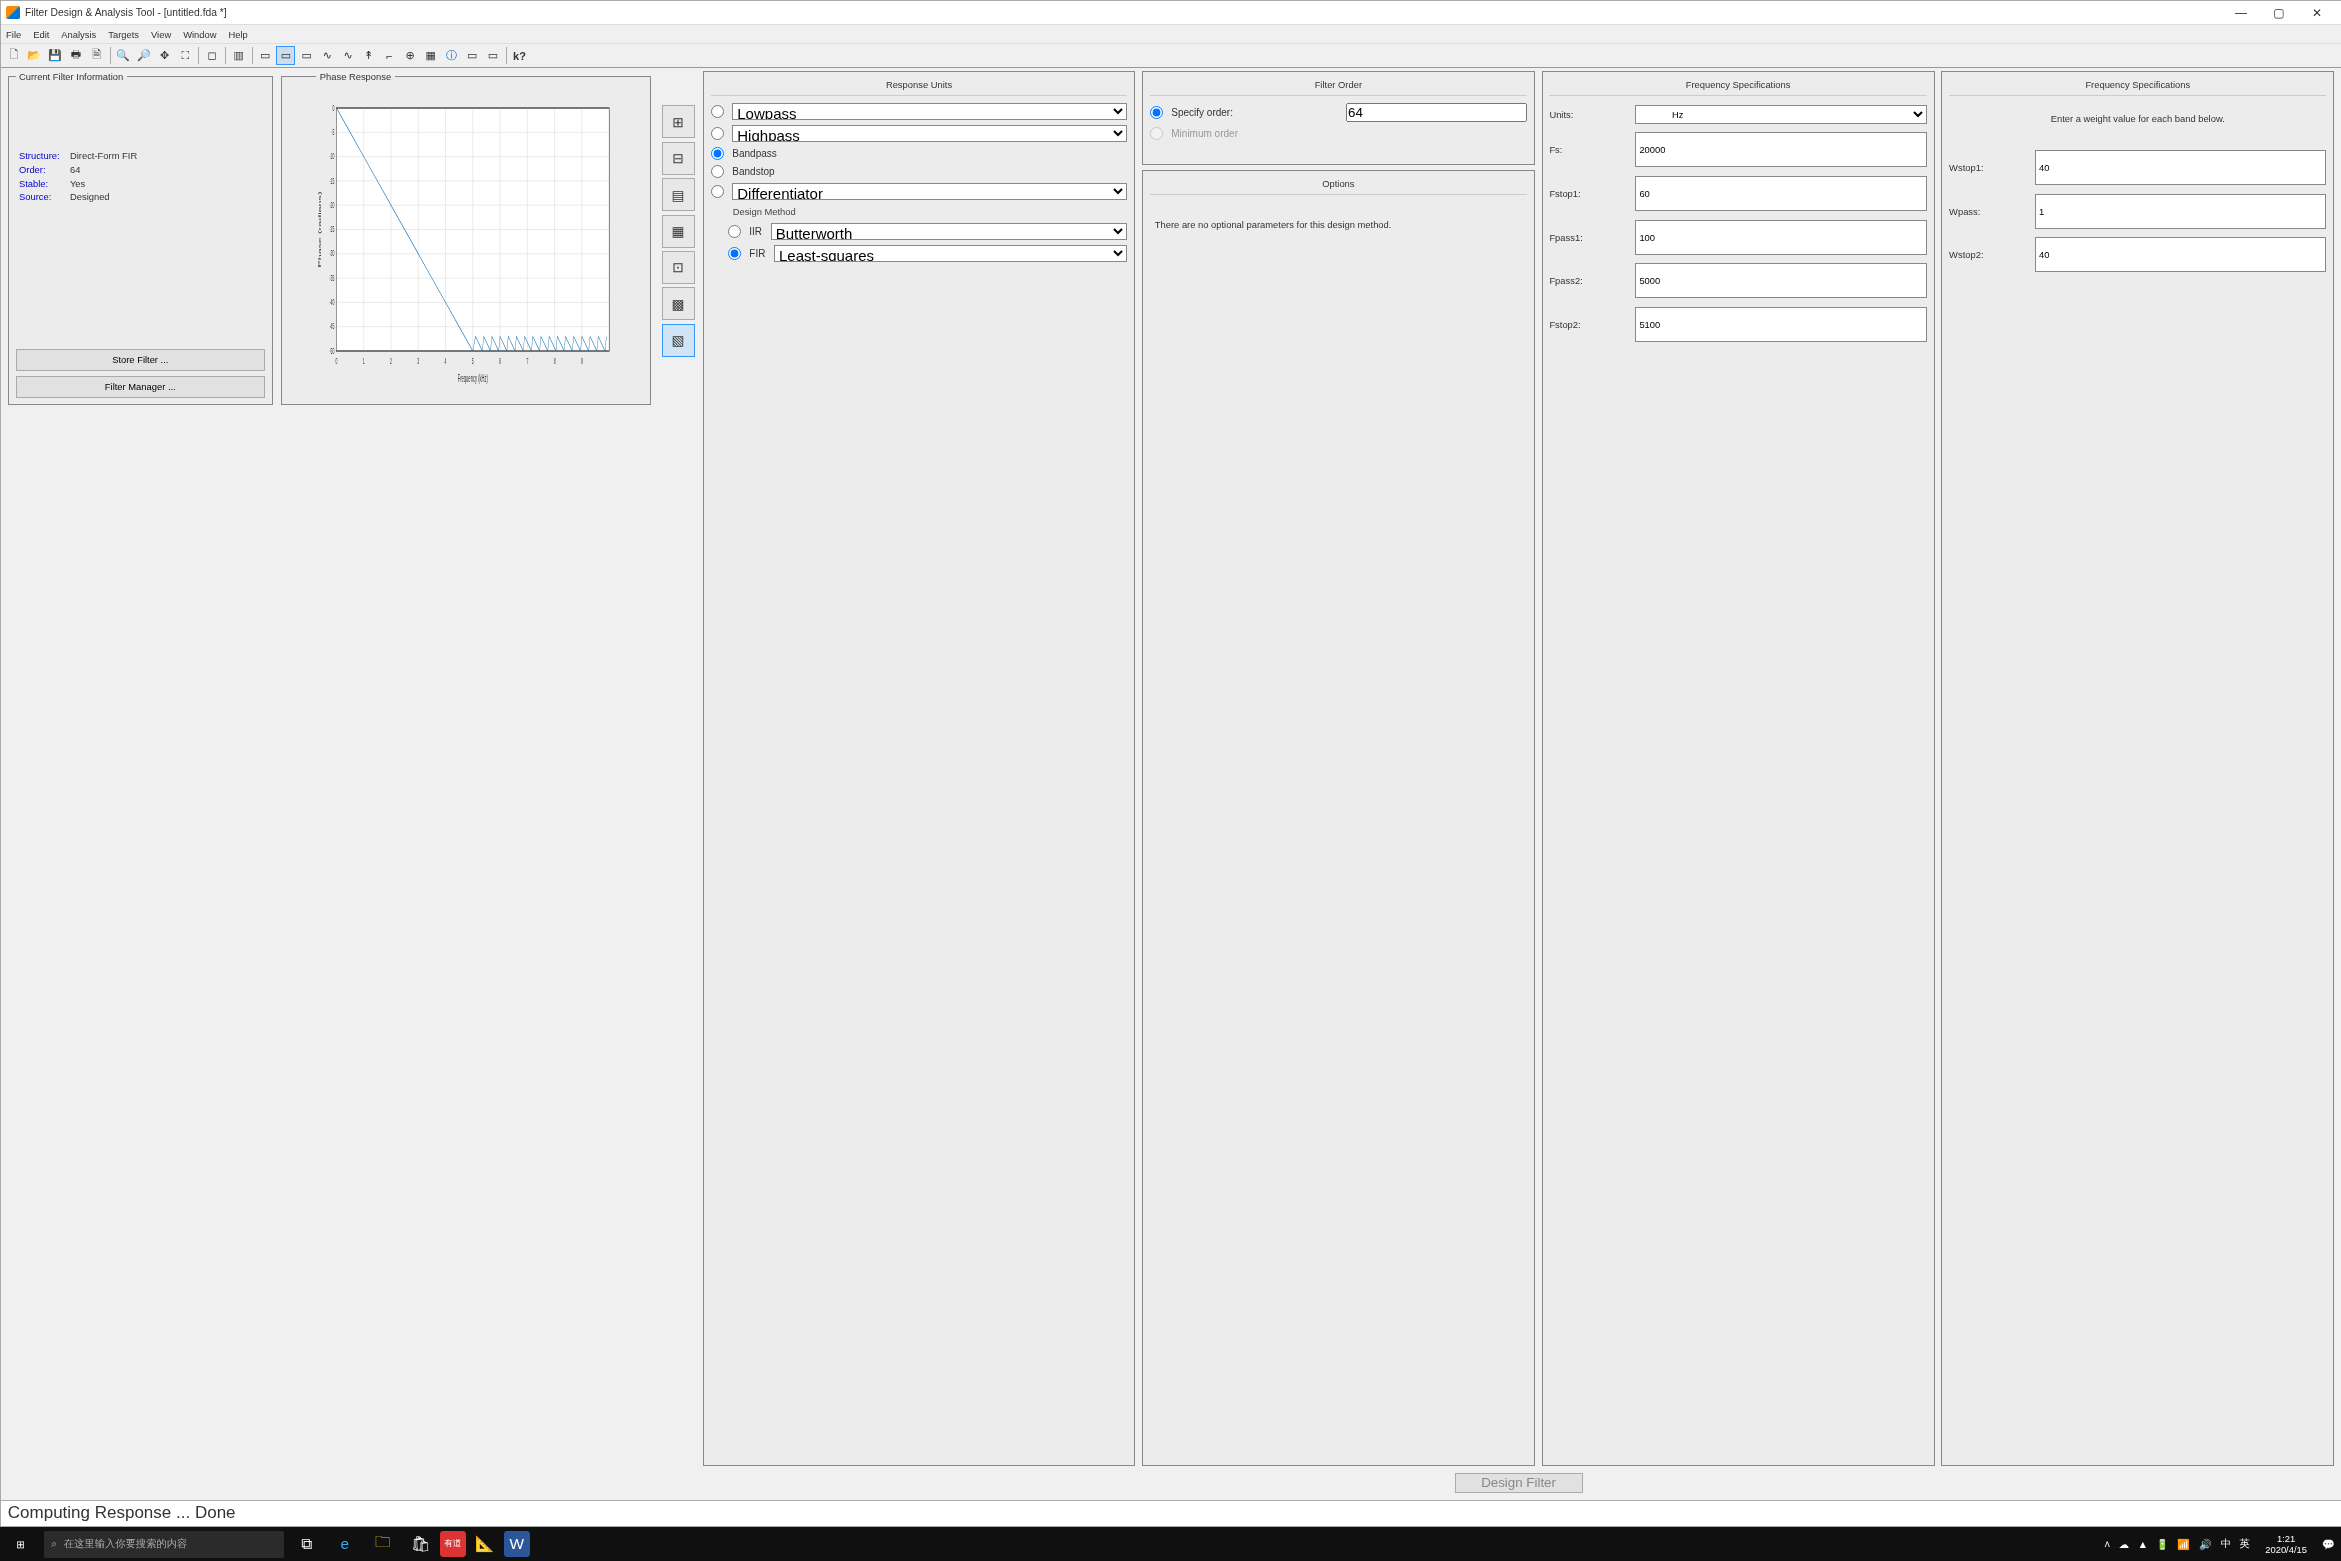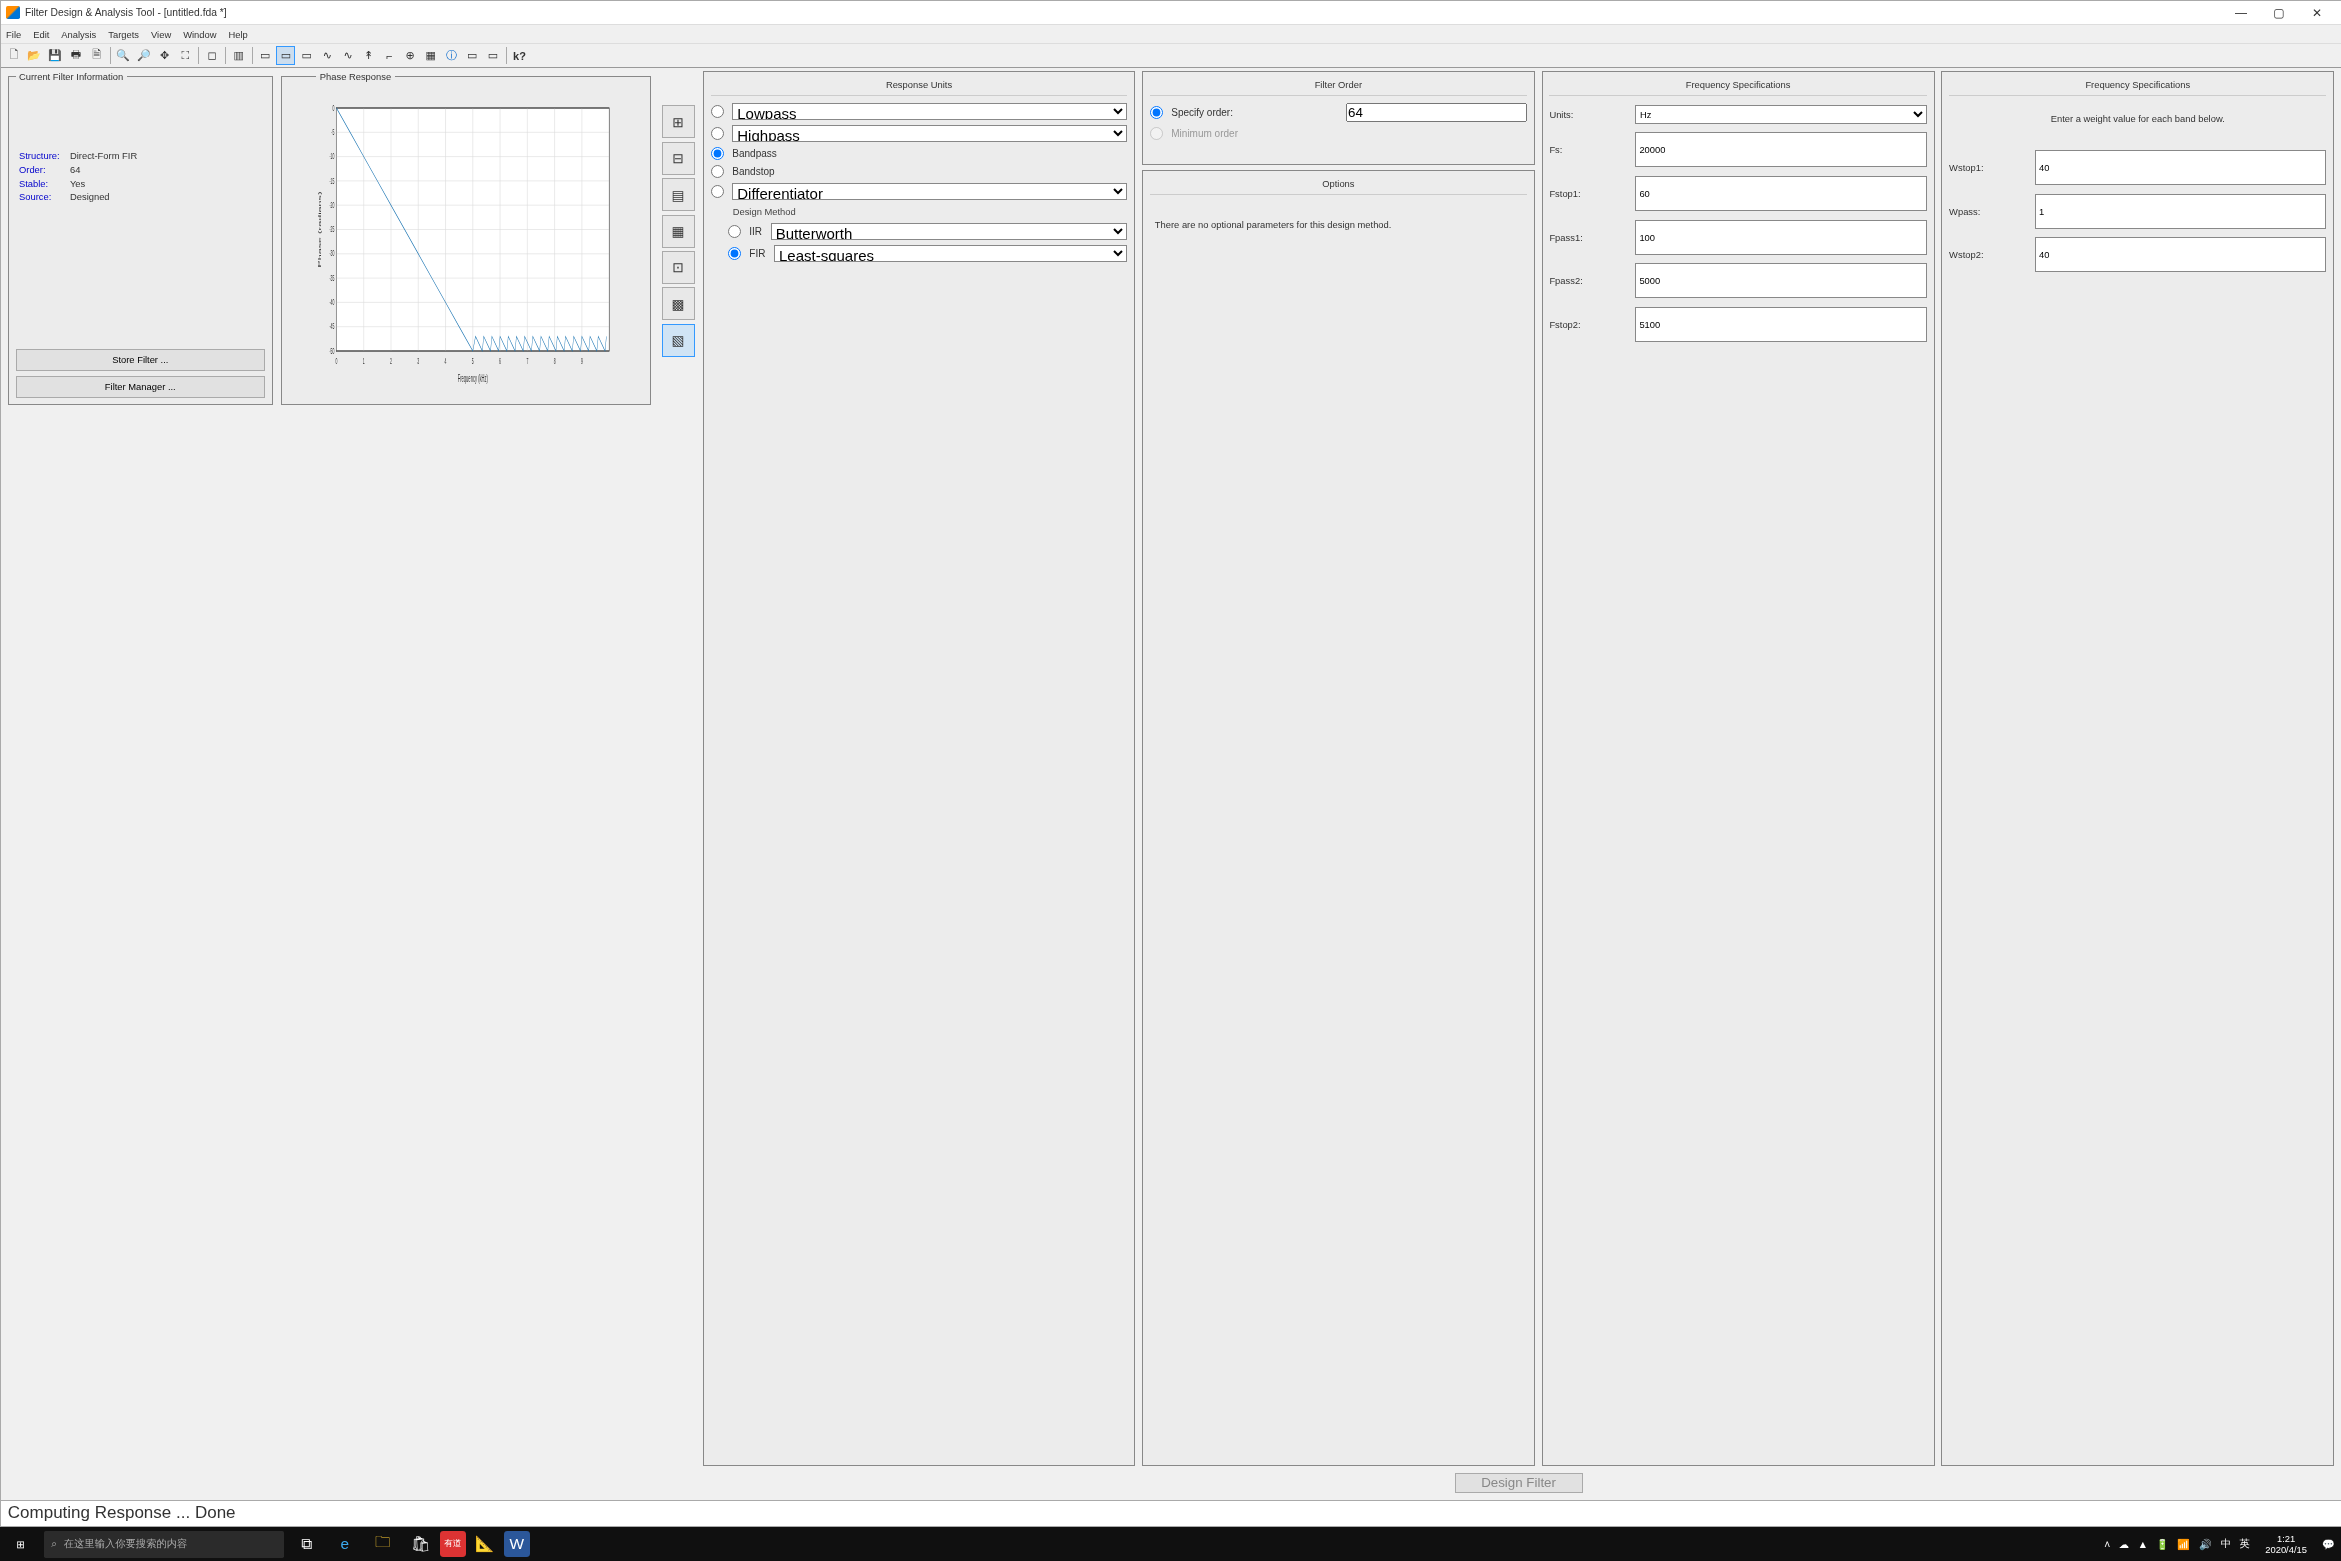--- a/index.html
+++ b/index.html
@@ -47,21 +47,21 @@
   .panel .title { text-align:center; font-size:9.4px; padding-bottom:5.1px; border-bottom:0.9px solid #ccc; margin-bottom:6.8px;}
   
   .radio-row { display:flex; align-items:center; gap:8.6px; margin:5.1px 0;}
   .radio-row input[type=radio] { cursor:pointer;}
   .radio-row label { cursor:pointer; font-size:10px;}
   .radio-row select { flex:1; height:17px; font-size:15px; border:0.9px solid #888; background:#fff;}
   
   .field-row { display:flex; align-items:center; margin:8.6px 0; gap:8.6px;}
   .field-row .flabel { width:77px; font-size:9.4px;}
   .field-row input[type=text] { flex:1; height:35px; padding:0 3.4px; font-size:9.4px; border:0.9px solid #888; background:#fff;}
-  .field-row select { flex:1; height:19px; font-size:9.4px; border:0.9px solid #888; background:#fff;}
+  .field-row select { flex:1; height:19px; font-size:9.4px; border:0.9px solid #888; background:#fff;padding-left:32px;}
   
   .design-btn { width:128px; height:20.5px; margin:3.4px auto; display:block; background:#e1e1e1; border:0.9px solid #aaa; color:#888; cursor:pointer;}
   
   .statusbar { height:26px; background:#fff; border-top:0.9px solid #aaa; padding:1.7px 6.8px; font-size:17px; font-family: "Times New Roman", serif;}
   
   .taskbar { height:34px; background:#101010; display:flex; align-items:center; color:#fff; font-size:10.3px;}
   .taskbar .start { width:41px;height:34px;display:flex;align-items:center;justify-content:center;background:#101010;cursor:pointer;}
   .taskbar .search { width:240px;height:27px;background:#2b2b2b;margin:0 3.4px;display:flex;align-items:center;padding:0 6.8px;color:#aaa;border-radius:1.7px;}
   .taskbar .search .sicon{margin-right:6.8px;}
   .taskbar .tbicon { width:38px;height:34px;display:flex;align-items:center;justify-content:center;cursor:pointer;font-size:15.4px;}

